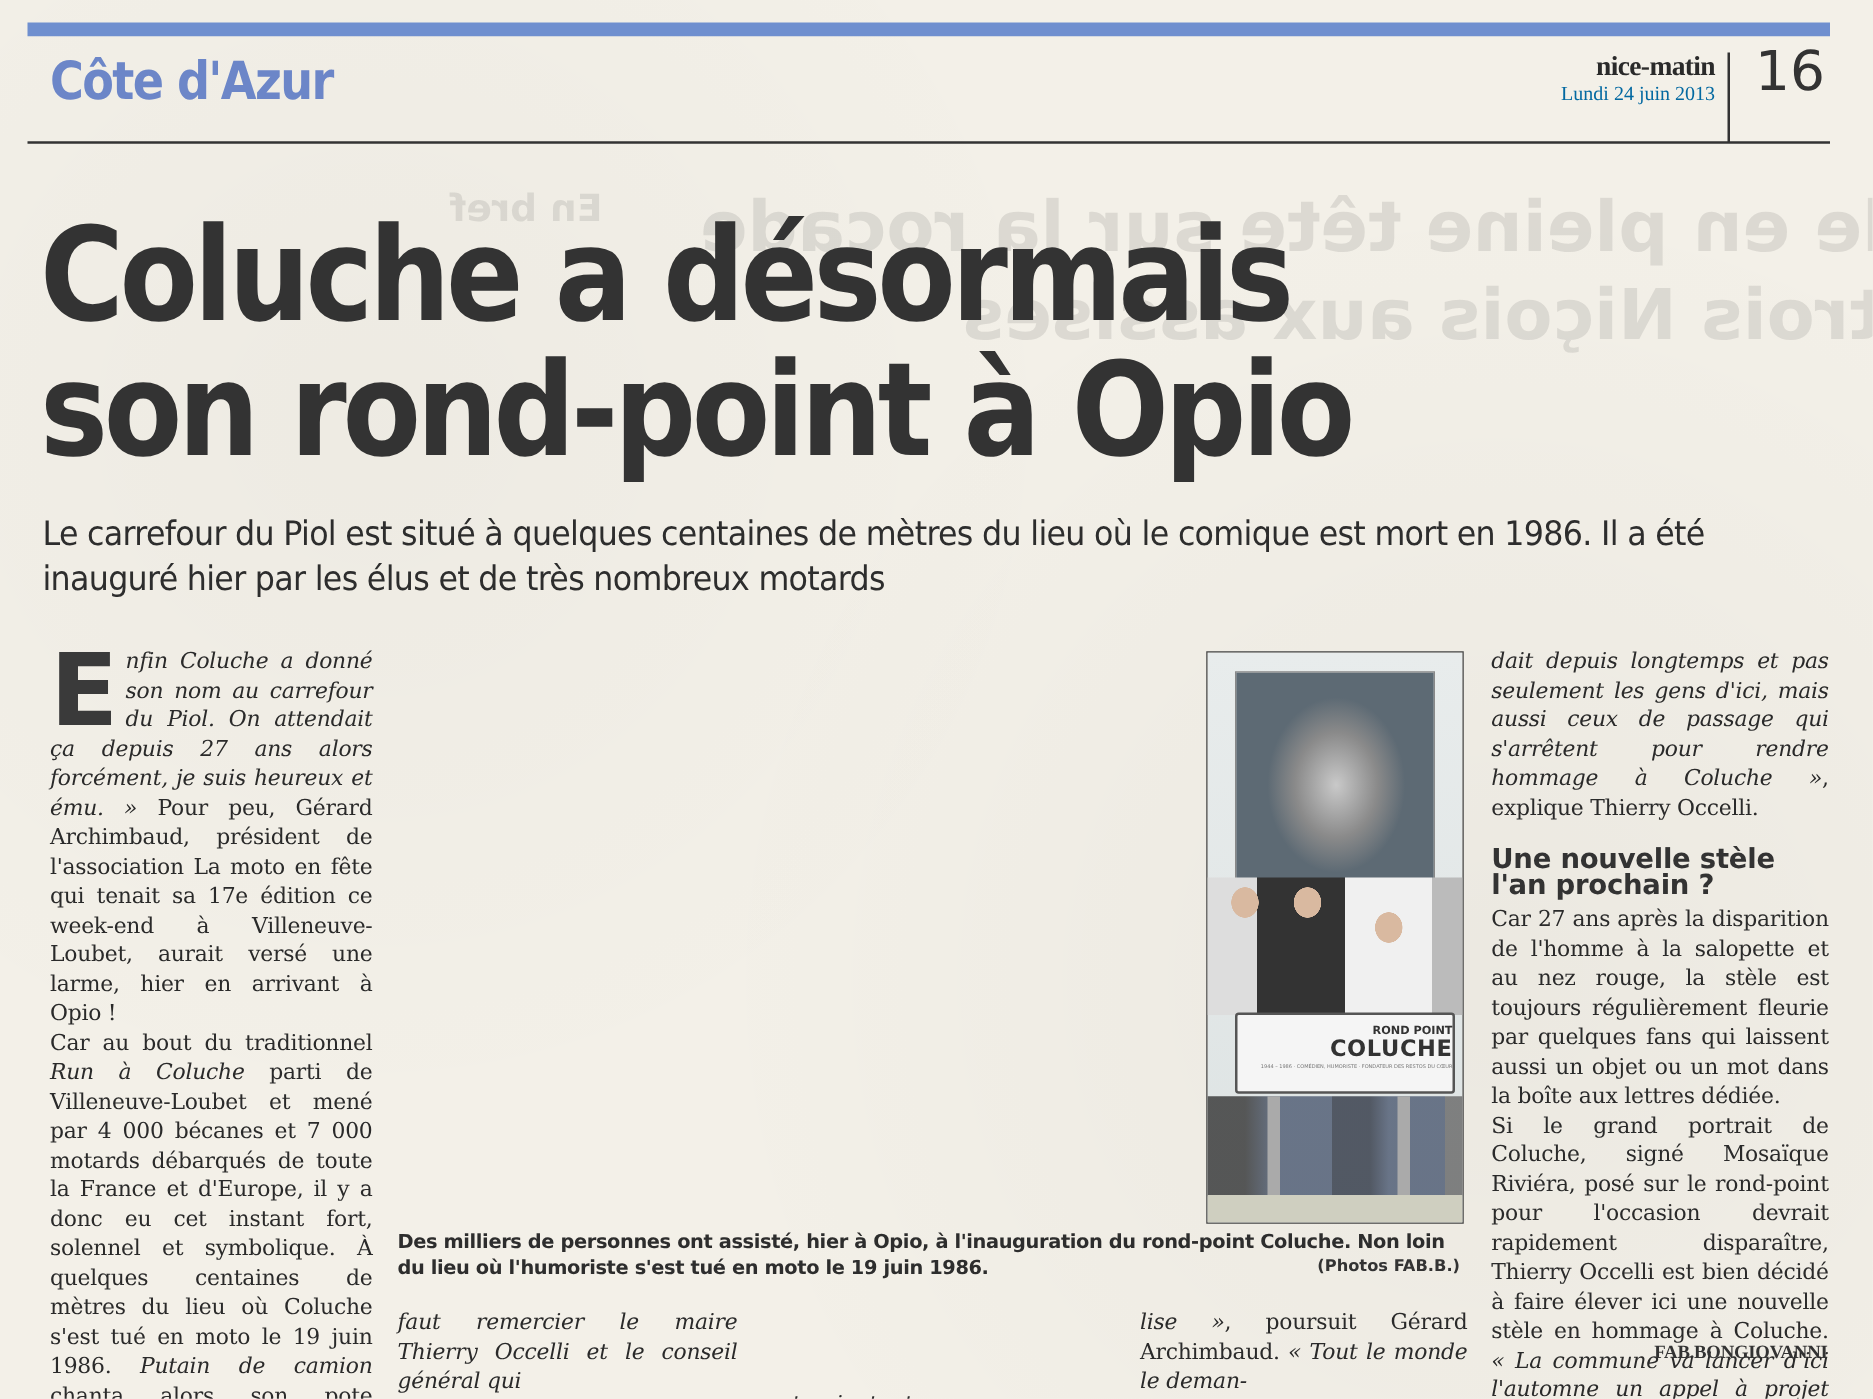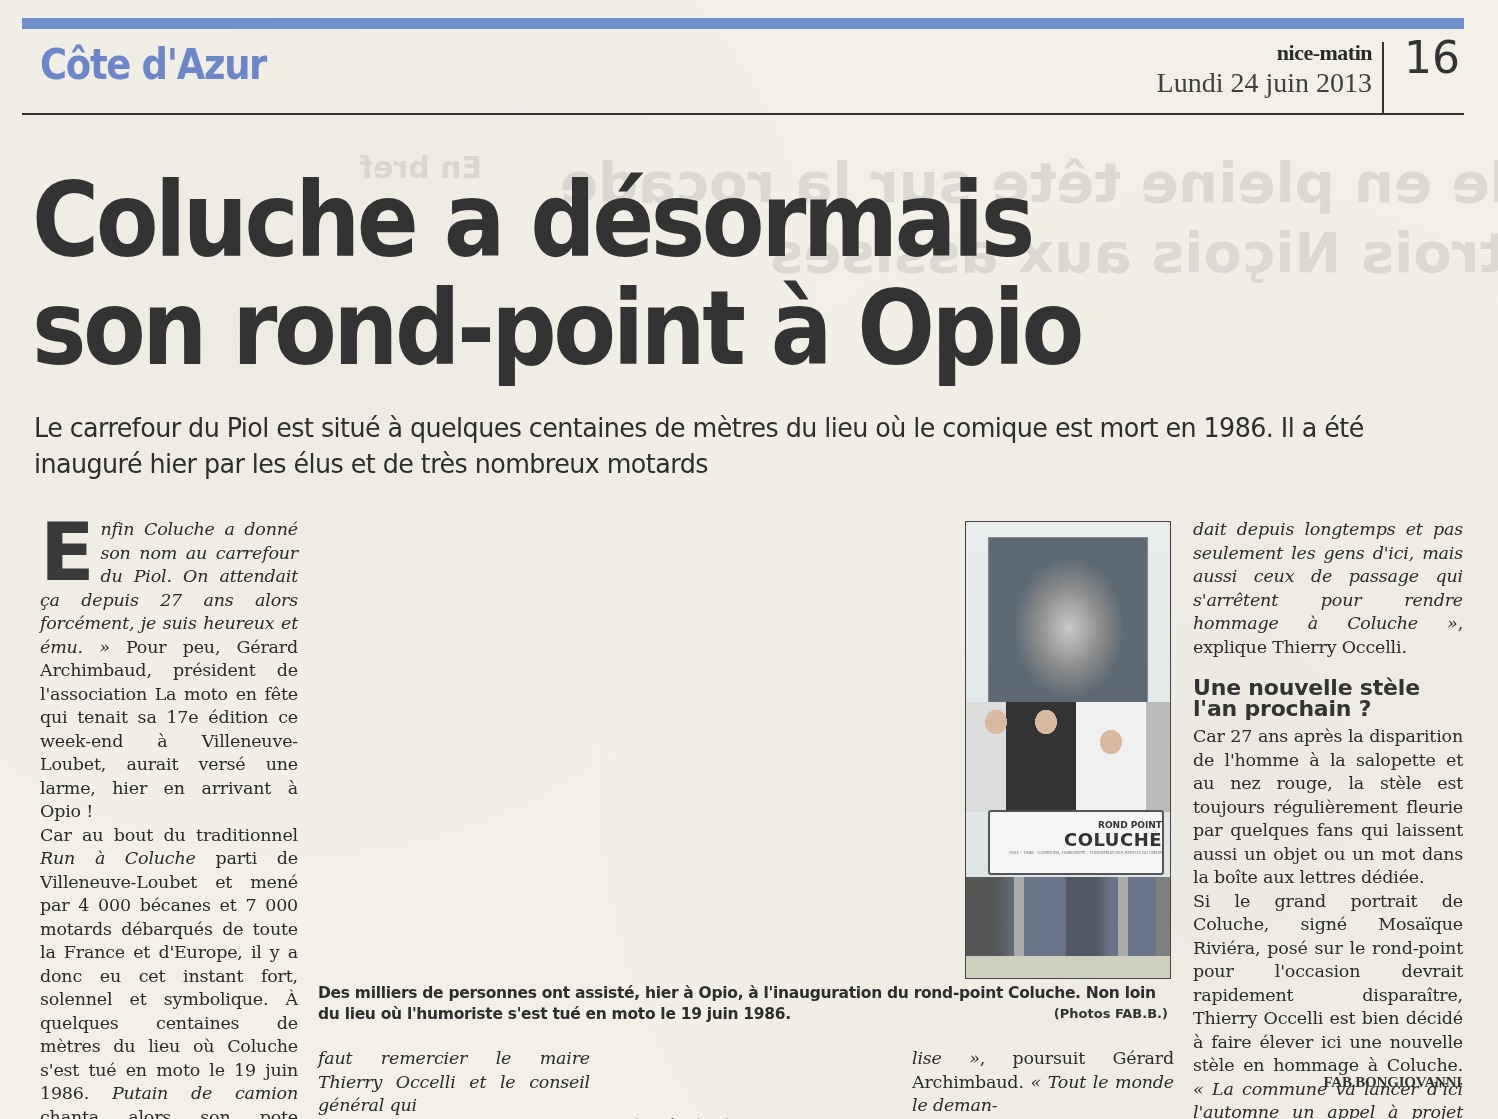--- a/index.html
+++ b/index.html
@@ -16,21 +16,21 @@
   .page { position: absolute; inset: 0; }
 
   
   .ghost { position: absolute; color: rgba(60,60,60,0.12); font-family: "DejaVu Sans", sans-serif; font-weight: bold; transform: scaleX(-1); white-space: nowrap; }
 
   .topbar { position: absolute; left: 22px; top: 18px; width: 1442px; height: 11px; background: #6f8fcf; }
   .section-title { position: absolute; left: 40px; top: 40px; font-family: "DejaVu Sans", sans-serif; font-weight: bold; font-size: 42px; color: #6c86c8; letter-spacing: -1.5px; transform: scaleX(0.88); transform-origin: left; }
   .rule-top { position: absolute; left: 22px; top: 113px; width: 1442px; height: 2px; background: #333; }
   .masthead { position: absolute; right: 126px; top: 40px; text-align: right; font-family: Liberation Serif, serif; }
   .masthead .paper { font-weight: bold; font-size: 22px; color: #2a2a2a; letter-spacing: -0.5px; }
-  .masthead .date { font-size: 28px; color: #404040; margin-top: 1px; }
+  .masthead .date { font-size: 16px; color: #0369a1; margin-top: 1px; }
   .vsep { position: absolute; left: 1382px; top: 42px; width: 2px; height: 72px; background: #333; }
   .pagenum { position: absolute; left: 1404px; top: 32px; font-family: "DejaVu Sans", sans-serif; font-size: 44px; font-weight: normal; color: #333; }
 
   .headline { position: absolute; left: 32px; top: 168px; font-family: "DejaVu Sans", sans-serif; font-weight: bold; font-size: 104px; line-height: 104px; color: #333; letter-spacing: -4px; transform: scaleX(0.88); transform-origin: left; white-space: nowrap; }
   .headline div + div { margin-top: 4px; }
 
   .standfirst { position: absolute; left: 34px; top: 410px; width: 1420px; font-family: "DejaVu Sans", sans-serif; font-size: 27px; line-height: 36px; color: #2d2d2d; letter-spacing: -0.6px; transform: scaleX(0.94); transform-origin: left; }
 
   .col { position: absolute; font-size: 17.5px; line-height: 23.5px; color: #2a2a2a; text-align: justify; letter-spacing: -0.2px; }
   .col p { margin: 0; }

